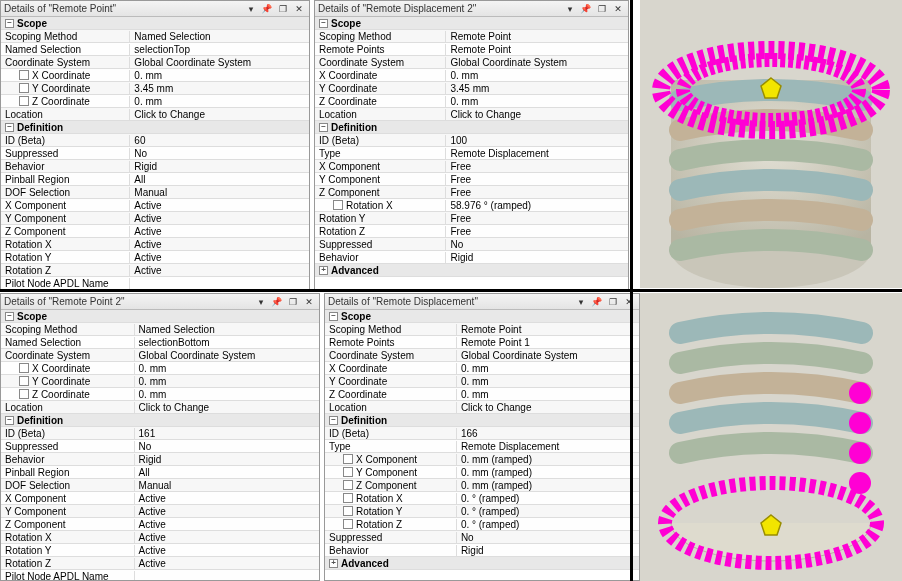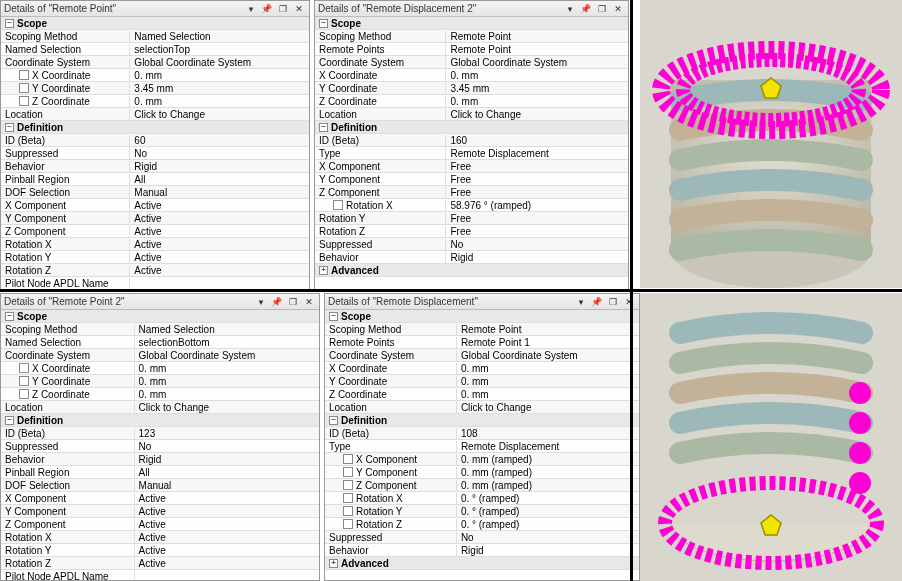--- a/index.html
+++ b/index.html
@@ -303,21 +303,21 @@
       <div class="row section">
         <div class="cell-label" style="width: 100%; border-right: none;">
           <span class="tree-toggle">−</span>
           <span>Definition</span>
         </div>
       </div>
       <div class="row">
         <div class="cell-label">
           <span>ID (Beta)</span>
         </div>
-        <div class="cell-value">160</div>
+        <div class="cell-value">100</div>
       </div>
       <div class="row">
         <div class="cell-label">
           <span>Type</span>
         </div>
         <div class="cell-value">Remote Displacement</div>
       </div>
       <div class="row">
         <div class="cell-label">
           <span>X Component</span>
@@ -441,21 +441,21 @@
       <div class="row section">
         <div class="cell-label" style="width: 100%; border-right: none;">
           <span class="tree-toggle">−</span>
           <span>Definition</span>
         </div>
       </div>
       <div class="row">
         <div class="cell-label">
           <span>ID (Beta)</span>
         </div>
-        <div class="cell-value">123</div>
+        <div class="cell-value">161</div>
       </div>
       <div class="row">
         <div class="cell-label">
           <span>Suppressed</span>
         </div>
         <div class="cell-value">No</div>
       </div>
       <div class="row">
         <div class="cell-label">
           <span>Behavior</span>
@@ -581,21 +581,21 @@
       <div class="row section">
         <div class="cell-label" style="width: 100%; border-right: none;">
           <span class="tree-toggle">−</span>
           <span>Definition</span>
         </div>
       </div>
       <div class="row">
         <div class="cell-label">
           <span>ID (Beta)</span>
         </div>
-        <div class="cell-value">108</div>
+        <div class="cell-value">166</div>
       </div>
       <div class="row">
         <div class="cell-label">
           <span>Type</span>
         </div>
         <div class="cell-value">Remote Displacement</div>
       </div>
       <div class="row">
         <div class="cell-label indent-1">
           <span class="checkbox"></span>

